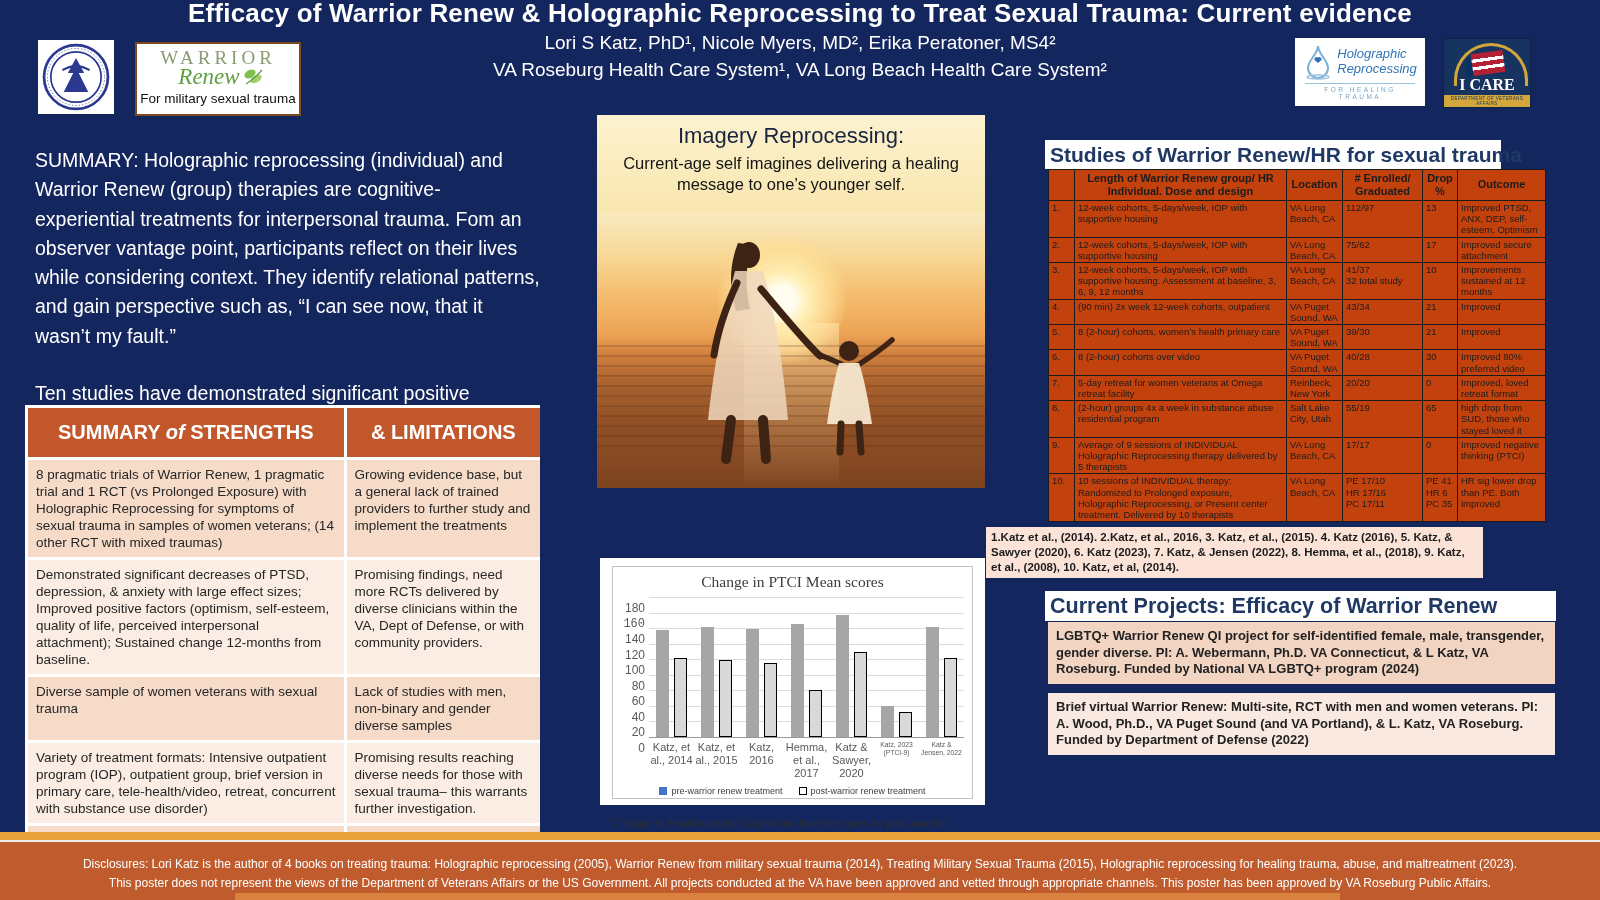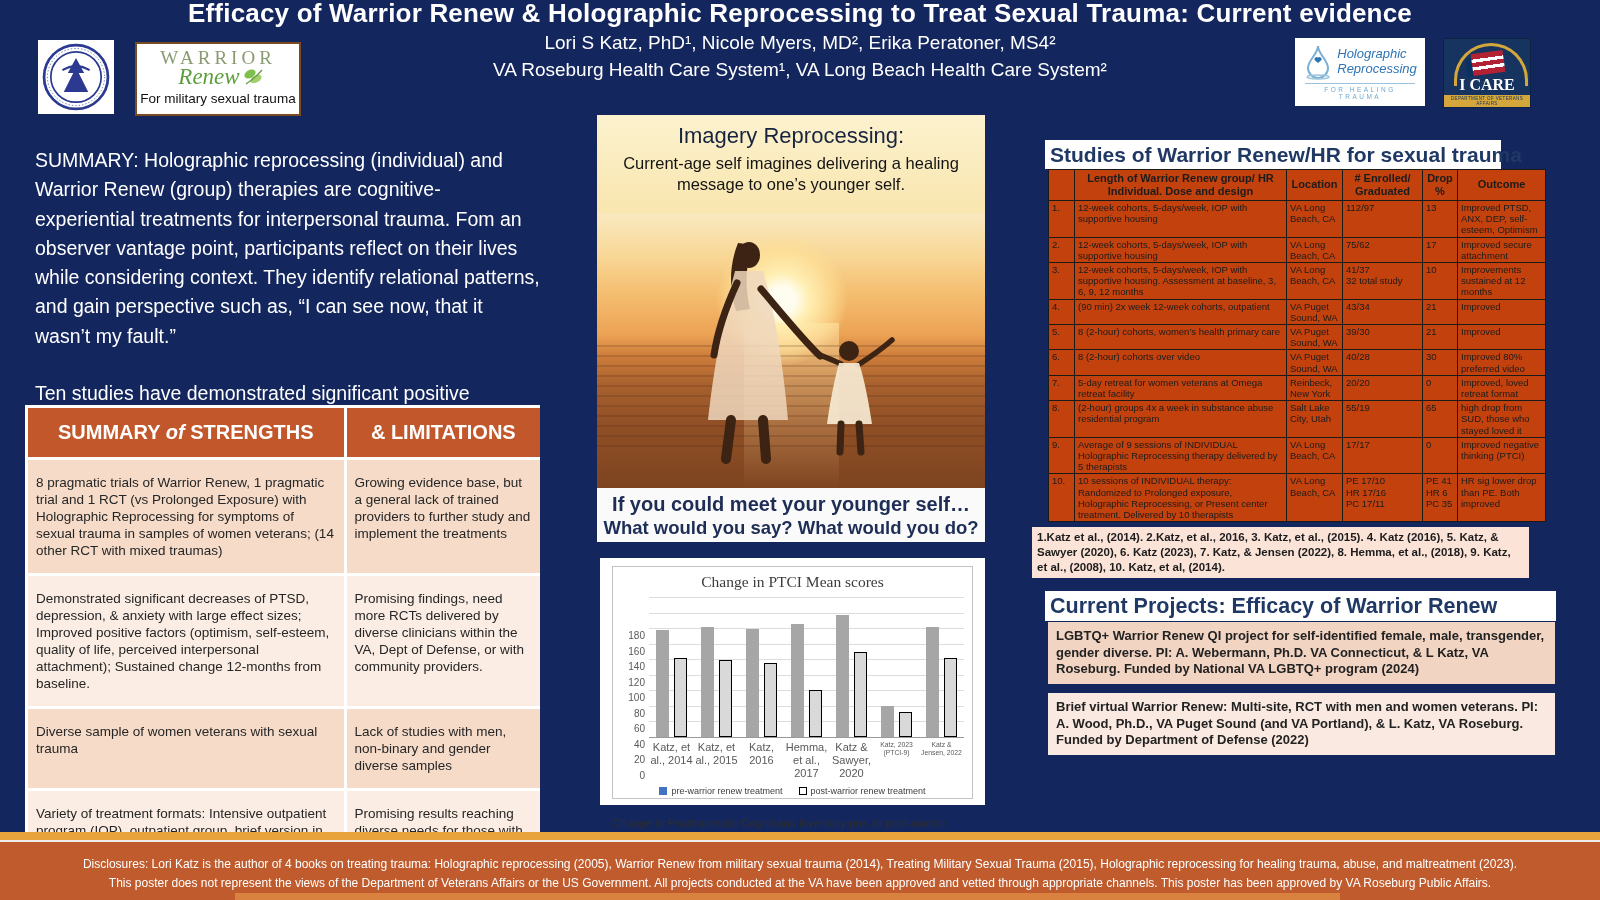--- a/index.html
+++ b/index.html
@@ -43,21 +43,21 @@
     padding:1px 0;margin-top:2px;letter-spacing:.4px;}
 
   
   .summary-text{left:35px;top:146px;width:505px;color:#fff;font-size:19.5px;line-height:1.5;}
   .summary-text p{margin:0 0 28px 0;}
 
   .sl-table{left:25px;top:405px;width:515px;display:grid;grid-template-columns:62% 38%;
     gap:3px;background:#fff;border:3px solid #fff;box-sizing:border-box;}
   .sl-head{background:#C1572A;color:#fff;font-weight:bold;font-size:20px;text-align:center;
     padding:13px 4px;display:flex;align-items:center;justify-content:center;}
-  .sl-cell{font-size:13.5px;color:#262626;padding:14px 8px;line-height:1.26;}
+  .sl-cell{font-size:13.5px;color:#262626;padding:6px 8px;line-height:1.26;}
   .sl-row-odd{background:#F5DBC8;}
   .sl-row-even{background:#FBEDE3;}
 
   
   .imagery-box{left:597px;top:115px;width:388px;}
   .imagery-head{background:linear-gradient(180deg,#FCF2CE 0%,#F9E6AF 100%);
     text-align:center;padding:8px 6px 10px;box-sizing:border-box;height:98px;}
   .imagery-title{font-size:22px;color:#17233f;margin:0 0 4px 0;}
   .imagery-sub{font-size:16.5px;color:#141414;line-height:1.3;margin:0 auto;width:92%;}
   .photo{position:relative;height:275px;overflow:hidden;
@@ -72,42 +72,42 @@
   .question-box{background:#fafafa;text-align:center;padding:4px 2px 6px;height:54px;box-sizing:border-box;}
   .q1{font-size:20px;font-weight:bold;color:#1e2d55;line-height:1.25;}
   .q2{font-size:18.5px;font-weight:bold;color:#1e2d55;line-height:1.2;}
 
   .chart-box{left:600px;top:558px;width:385px;height:247px;background:#fff;box-sizing:border-box;padding:8px 12px 4px;}
   .chart-frame{border:1px solid #c3c3c3;padding:6px 8px 2px;box-sizing:border-box;}
   .chart-title{font-family:"Liberation Serif",serif;font-size:15.5px;color:#3d3d3d;text-align:center;margin:0 0 6px 0;}
   .chart-area{position:relative;height:140px;margin-left:28px;border-bottom:1px solid #9a9a9a;}
   .gridline{position:absolute;left:0;right:0;height:1px;background:#dcdcdc;}
   .ytick{position:absolute;right:100%;width:24px;padding-right:4px;text-align:right;
-    font-size:10px;color:#595959;transform:translateY(4px);margin-top:29px;}
+    font-size:12px;color:#595959;transform:translateY(4px);}
   .bars{position:absolute;inset:0;display:flex;align-items:flex-end;}
   .bar-group{flex:1;display:flex;align-items:flex-end;justify-content:center;gap:5px;height:100%;}
   .bar{width:13px;box-sizing:border-box;}
   .xlabels{display:flex;margin-left:28px;}
   .xlabel{flex:1;text-align:center;font-size:11px;color:#595959;line-height:1.2;padding-top:3px;}
   .xlabel.small{font-size:6.8px;}
   .chart-legend{display:flex;justify-content:center;gap:16px;margin-top:5px;}
   .legend-item{display:flex;align-items:center;gap:4px;font-size:9px;color:#404040;}
   .legend-marker{width:8px;height:8px;box-sizing:border-box;}
   .chart-caption{font-size:11.5px;color:#2e2e2e;margin-top:18px;}
 
   
   .studies-heading{left:1045px;top:140px;width:456px;height:29px;background:#fff;
     color:#1F3864;font-size:21px;font-weight:bold;line-height:29px;padding-left:5px;box-sizing:border-box;white-space:nowrap;}
   .studies-table-wrap{left:1048px;top:169px;width:497px;}
   table.studies{border-collapse:collapse;width:497px;background:#c2410c;table-layout:fixed;}
   table.studies th,table.studies td{border:1px solid #1a1a1a;vertical-align:top;
     padding:1px 3px;font-size:9.5px;color:#1c1c1c;line-height:1.18;word-wrap:break-word;}
   table.studies th{font-size:11px;font-weight:bold;text-align:center;vertical-align:middle;padding:2px;}
   td.pre,th.pre{white-space:pre-line;}
-  .studies-footnote{left:1032px;top:527px;width:497px;background:#FBE3D8;color:#1c1c1c;
+  .studies-footnote{left:986px;top:527px;width:497px;background:#FBE3D8;color:#1c1c1c;
     font-size:11.5px;font-weight:bold;line-height:1.3;padding:3px 5px;box-sizing:border-box;}
 
   .projects-heading{left:1045px;top:591px;width:511px;height:30px;background:#fff;
     color:#1F3864;font-size:21.5px;font-weight:bold;line-height:30px;padding-left:5px;box-sizing:border-box;white-space:nowrap;}
   .projects-list{left:1048px;top:622px;width:507px;display:flex;flex-direction:column;gap:9px;}
   .project-item{font-size:13px;font-weight:bold;color:#222;line-height:1.28;padding:6px 8px;box-sizing:border-box;}
   .project-item:nth-child(odd){background:#F2D4C3;}
   .project-item:nth-child(even){background:#FAE9E0;}
 
   
@@ -200,24 +200,20 @@
       <path d="M134 207 L129 246" stroke="#3c2313" stroke-width="10" stroke-linecap="round"></path>
       <path d="M166 207 L169 246" stroke="#3c2313" stroke-width="10" stroke-linecap="round"></path>
       <circle cx="252" cy="138" r="10" fill="#3c2313"></circle>
       <path d="M244 151 C236 147 230 145 223 142" stroke="#3c2313" stroke-width="5.5" fill="none" stroke-linecap="round"></path>
       <path d="M261 152 C275 143 287 134 295 127" stroke="#3c2313" stroke-width="5.5" fill="none" stroke-linecap="round"></path>
       <path d="M242 150 C236 172 232 196 230 211 L275 211 C272 192 268 168 262 150 Z" fill="#f6ead2" opacity="0.92"></path>
       <path d="M244 211 L243 239" stroke="#3c2313" stroke-width="7" stroke-linecap="round"></path>
       <path d="M262 211 L264 239" stroke="#3c2313" stroke-width="7" stroke-linecap="round"></path>
     </svg>
   </div>
-  <div class="question-box">
-    <div class="q1">If you could meet your younger self…</div>
-    <div class="q2">What would you say? What would you do?</div>
-  </div>
 </div>
 
 <div class="abs chart-box">
   <div class="chart-frame">
     <div class="chart-title">Change in PTCI Mean scores</div>
     <div class="chart-area" id="chart-area">
         <div class="gridline" style="top: 0px;"></div>
         <div class="gridline" style="top: 15.5556px;"></div>
         <div class="gridline" style="top: 31.1111px;"></div>
         <div class="gridline" style="top: 46.6667px;"></div>
@@ -257,21 +253,21 @@
           </div>
         </div>
     <div class="ytick" style="top: 140px;">0</div>
         <div class="ytick" style="top: 124.444px;">20</div>
         <div class="ytick" style="top: 108.889px;">40</div>
         <div class="ytick" style="top: 93.3333px;">60</div>
         <div class="ytick" style="top: 77.7778px;">80</div>
         <div class="ytick" style="top: 62.2222px;">100</div>
         <div class="ytick" style="top: 46.6667px;">120</div>
         <div class="ytick" style="top: 31.1111px;">140</div>
-        <div class="ytick" style="top: 15.5556px;">160</div>
+        <div class="ytick" style="top: 15.5556px; font-family: Liberation Mono, monospace;">160</div>
         <div class="ytick" style="top: 0px;">180</div>
       </div>
     <div class="xlabels" id="chart-xlabels">
         <div class="xlabel">Katz, et al., 2014</div>
         <div class="xlabel">Katz, et al., 2015</div>
         <div class="xlabel">Katz, 2016</div>
         <div class="xlabel">Hemma, et al., 2017</div>
         <div class="xlabel">Katz &amp; Sawyer, 2020</div>
         <div class="xlabel small">Katz, 2023 (PTCI-9)</div>
         <div class="xlabel small">Katz &amp; Jensen, 2022</div>

